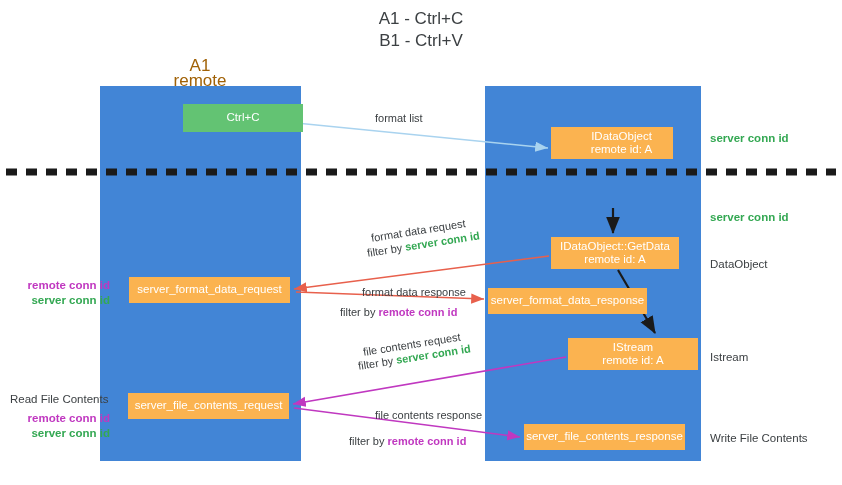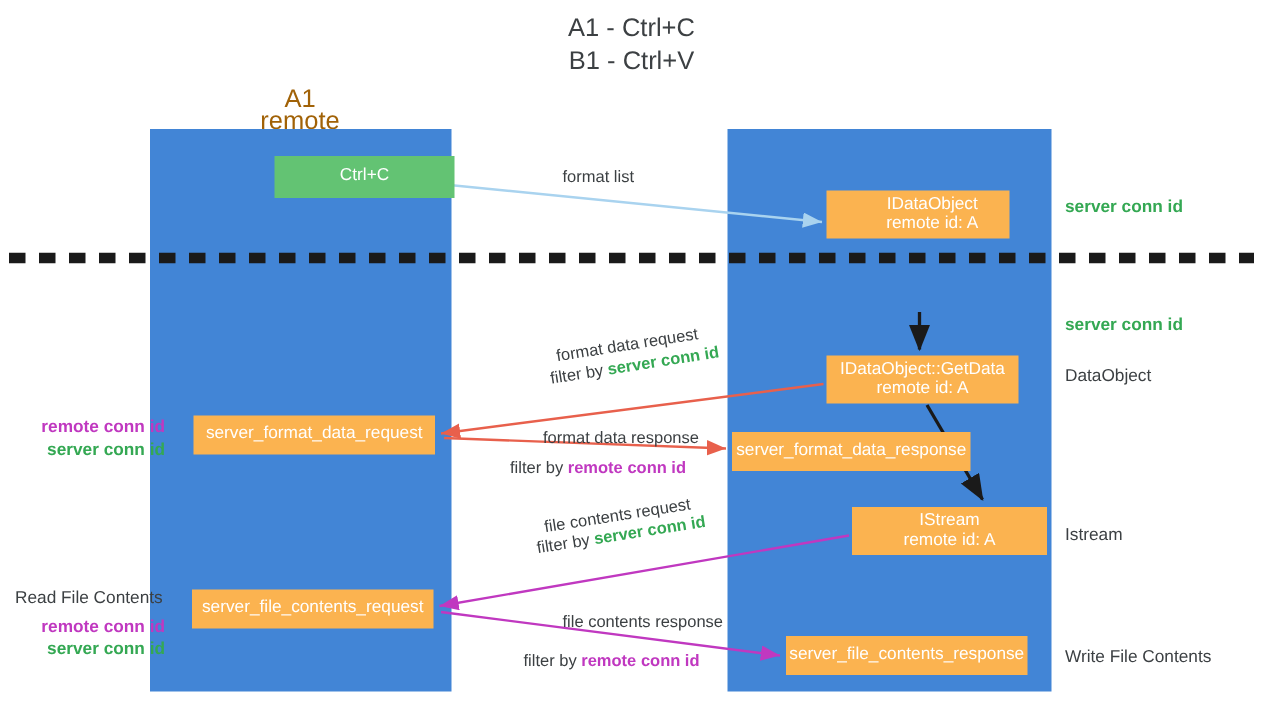--- a/index.html
+++ b/index.html
@@ -76,21 +76,21 @@
   #lbl-file-req{left:362px;top:345px;transform:rotate(-9deg);}
   #lbl-file-req2{left:357px;top:359px;transform:rotate(-9deg);}
   #lbl-file-res{left:375px;top:408px;}
   #lbl-file-res2{left:349px;top:434px;}
 
   
   .side{position:absolute;font-size:11.5px;line-height:15px;white-space:nowrap;}
   .side.gray{color:#3c4043;}
   #an-server1{left:710px;top:131px;}
   #an-server2{left:710px;top:210px;}
-  #an-dataobject{left:710px;top:244px;}
+  #an-dataobject{left:710px;top:257px;}
   #an-istream{left:710px;top:350px;}
   #an-writefile{left:710px;top:431px;}
   #an-left-1{left:12px;top:278px;text-align:right;width:98px;}
   #an-readfile{left:10px;top:392px;}
   #an-left-2{left:12px;top:411px;text-align:right;width:98px;}
   .stack-line{display:block;}
 </style>
 </head>
 <body>
 

